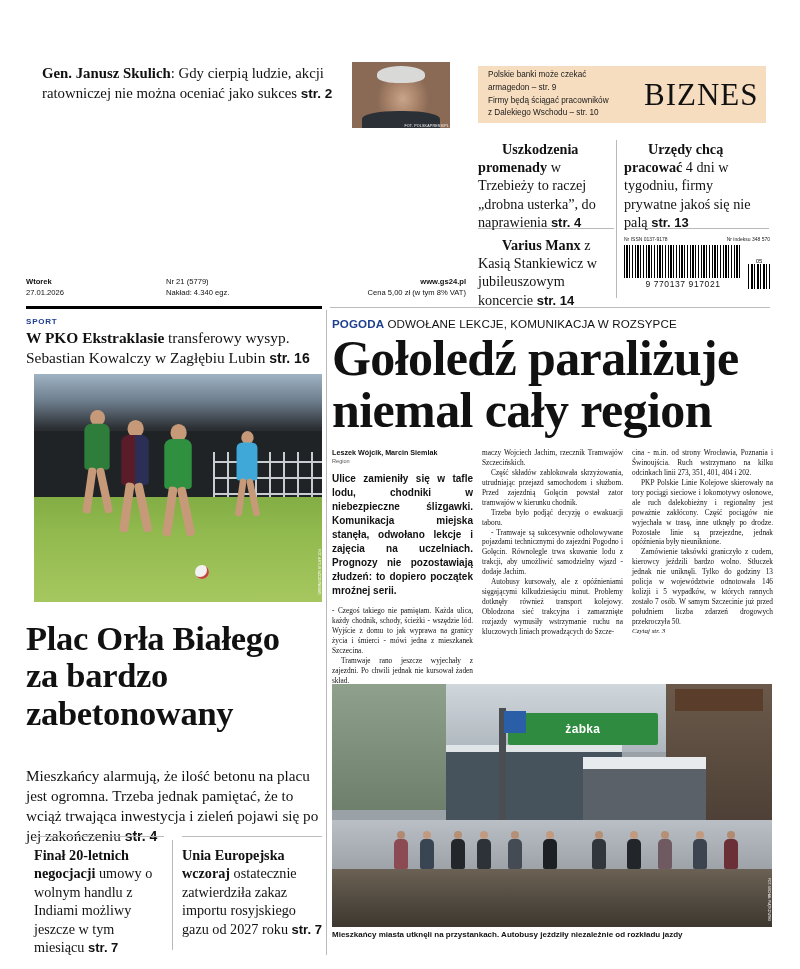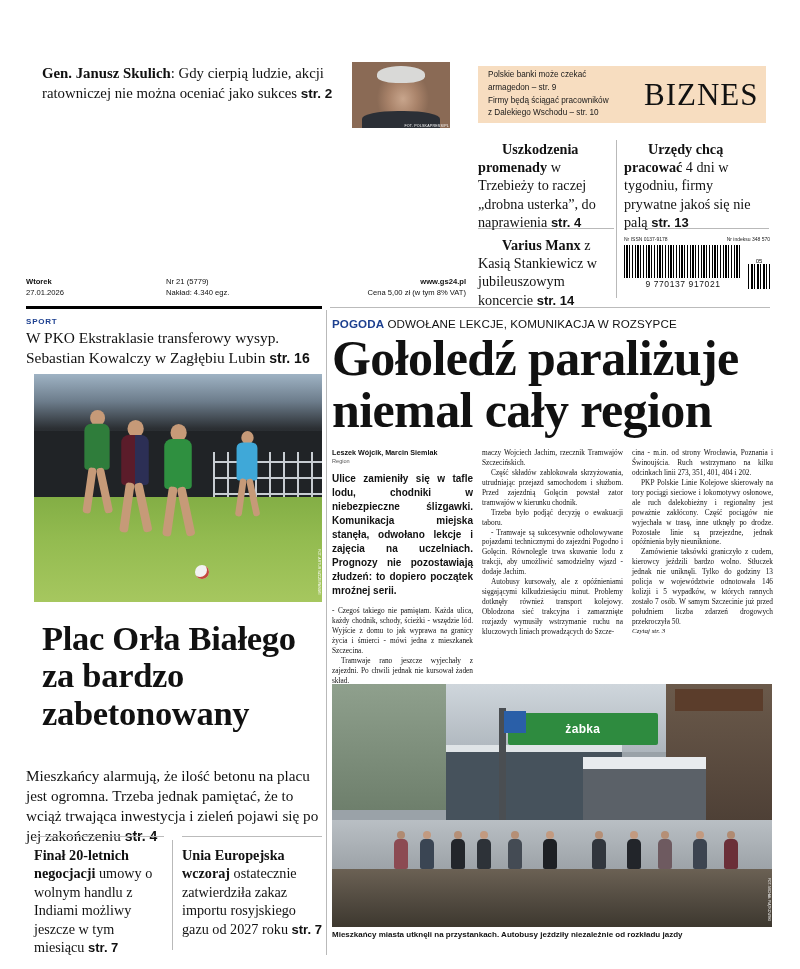--- a/index.html
+++ b/index.html
@@ -119,21 +119,21 @@
   
   .sport-kicker {
     position: absolute; left: 26px; top: 317px;
     font-family: "Liberation Sans", sans-serif; font-size: 8px;
     font-weight: bold; letter-spacing: .8px; color: #1c3f8f;
   }
   .sport-text {
     position: absolute; left: 26px; top: 328px; width: 300px;
     font-size: 15.4px; line-height: 1.28;
   }
-  .sport-text b { font-weight: normal; text-align: right; }
+  .sport-text b { font-weight: bold; text-align: right; }
   .sport-text .pg { font-family: "Liberation Sans", sans-serif; font-weight: bold; font-size: 14px; }
 
   .photo-sport {
     position: absolute; left: 34px; top: 374px; width: 288px; height: 228px;
     overflow: hidden; background: #6f9e3e;
   }
   .ps-stand { position: absolute; left: 0; top: 0; width: 100%; height: 40%;
     background: linear-gradient(180deg, #9fb3c4 0%, #6d7d8c 30%, #2b2f33 60%, #1b1e21 100%); }
   .ps-wall { position: absolute; left: 0; top: 25%; width: 100%; height: 30%; background: #202326; }
   .ps-grass { position: absolute; left: 0; bottom: 0; width: 100%; height: 46%;
@@ -156,21 +156,21 @@
   .pl-3 .body { background: #2f9040; }
   .pl-ref { left: 74%; top: 25%; transform: scale(.95); }
   .pl-ref .body { background: #3fa8d8; }
   .ps-ball { position: absolute; left: 56%; bottom: 10%; width: 14px; height: 14px;
     border-radius: 50%; background: #f2f2f2; box-shadow: inset -2px -2px 0 #c3483c; }
   .ps-credit { position: absolute; right: 1px; bottom: 8px; font-family: "Liberation Sans", sans-serif;
     font-size: 3.5px; color: #fff; writing-mode: vertical-rl; }
 
   .plac-head {
     position: absolute; left: 26px; top: 620px; width: 300px;
-    font-size: 34.5px; font-weight: bold; line-height: 1.08; letter-spacing: -.3px; margin-left: 16px;
+    font-size: 34.5px; font-weight: bold; line-height: 1.08; letter-spacing: -.3px;
   }
   .plac-body {
     position: absolute; left: 26px; top: 766px; width: 300px;
     font-size: 15.2px; line-height: 1.32;
   }
   .plac-body .pg { font-family: "Liberation Sans", sans-serif; font-weight: bold; font-size: 14px; }
 
   .rule-left-bottom { position: absolute; left: 34px; top: 836px; width: 130px; height: 1px; background: #bbb; }
   .rule-left-bottom2 { position: absolute; left: 182px; top: 836px; width: 140px; height: 1px; background: #bbb; }
   .vrule-bottom { position: absolute; left: 172px; top: 840px; width: 1px; height: 110px; background: #b9b9b9; }

